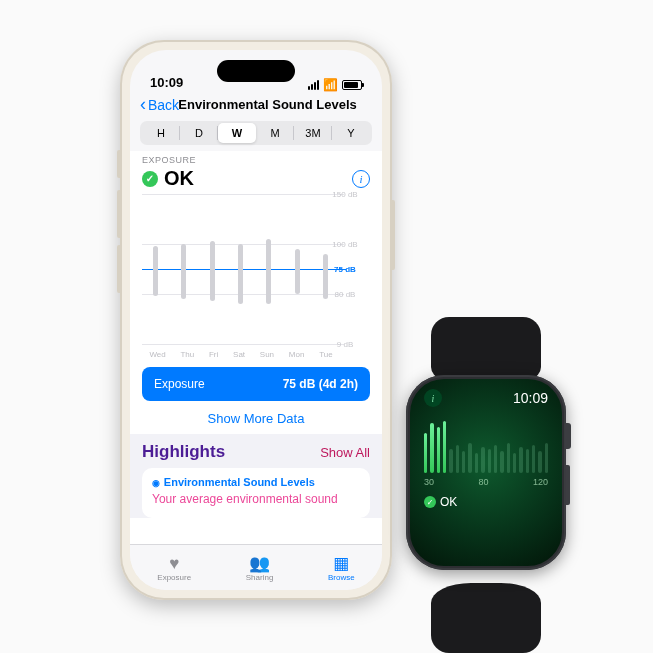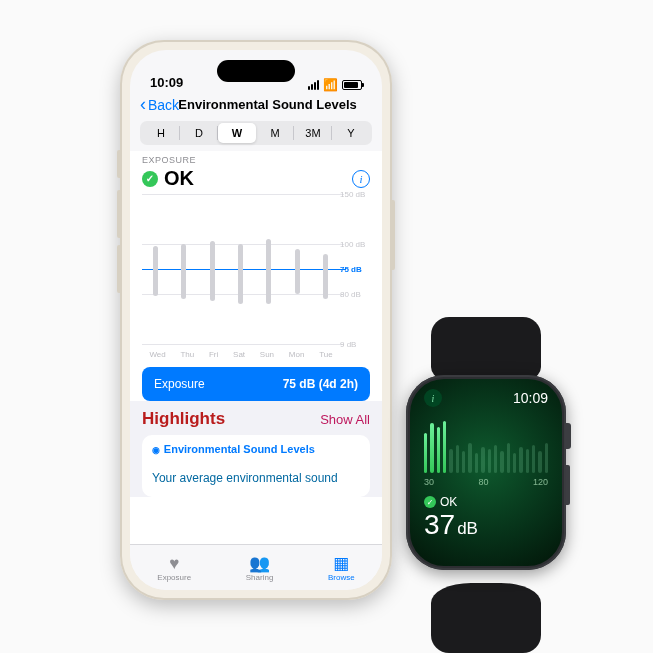--- a/index.html
+++ b/index.html
@@ -71,44 +71,44 @@
   .content{ flex:1; overflow:hidden; background:#fff; margin:0; padding:0 12px;}
   .exp-label{ font-size:9px; letter-spacing:0.5px; color:#8e8e93; margin-top:4px;}
   .ok-row{ display:flex; align-items:center; gap:6px; margin-top:2px;}
   .ok-check{ width:16px; height:16px; border-radius:50%; background:#34c759; display:flex; align-items:center; justify-content:center; color:#fff; font-size:10px; font-weight:700;}
   .ok-text{ font-size:20px; font-weight:700; color:#000;}
   .info-i{ margin-left:auto; width:18px; height:18px; border:1.5px solid #007aff; border-radius:50%; color:#007aff; display:flex; align-items:center; justify-content:center; font-size:11px; font-family:Georgia,serif; font-style:italic;}
   .date-range{ font-size:11px; color:#5a5a5e; margin-top:1px;}
 
   .chart{ position:relative; height:165px; margin-top:4px;}
   .grid-line{ position:absolute; left:0; right:26px; border-top:1px solid #e5e5ea;}
-  .y-lbl{ position:absolute; right:4px; font-size:8px; color:#c7c7cc; transform:translateY(-50%); width:26px; text-align:left;}
+  .y-lbl{ position:absolute; right:12px; font-size:8px; color:#c7c7cc; transform:translateY(-50%); width:26px; text-align:center;}
   .y-lbl.hi{ color:#007aff; font-weight:600;}
   .avg-line{ position:absolute; left:0; right:24px; border-top:1.5px solid #007aff;}
   .bars{ position:absolute; left:0; right:30px; top:0; bottom:14px; display:flex; justify-content:space-around; align-items:flex-end;}
   .bar-wrap{ width:8px; position:relative; height:100%;}
   .bar-range{ position:absolute; width:5px; left:1px; background:#d1d1d6; border-radius:3px;}
   .x-lbls{ position:absolute; bottom:0; left:0; right:30px; display:flex; justify-content:space-around; font-size:8px; color:#bdbdc2;}
 
   .exp-card{
     margin:8px 0 0; background:#007aff; color:#fff; border-radius:8px;
     height:34px; display:flex; align-items:center; padding:0 12px; font-size:12px; font-weight:500;
   }
   .exp-card .val{ margin-left:auto; font-weight:600;}
 
   .show-more{ text-align:center; color:#007aff; font-size:13px; font-weight:500; margin:10px 0 8px;}
 
   .below-white{ background:#f2f2f7; margin:0 -12px; padding:8px 12px 0;}
   .hl-row{ display:flex; align-items:baseline; justify-content:space-between;}
-  .hl-title{ font-size:17px; font-weight:700; color:#b91c1c;}
+  .hl-title{ font-size:17px; font-weight:700; color:#4c1d95;}
   .show-all{ color:#be185d; font-size:13px;}
   .hl-card{ background:#fff; border-radius:10px; margin-top:6px; padding:8px 10px 12px;}
   .hl-card-top{ color:#007aff; font-size:11px; font-weight:600; display:flex; gap:4px; align-items:center;}
   .ear-ic::before{content:"◉"; font-size:9px;}
-  .hl-card-text{ color:#0369a1; font-size:12px; margin-top:16px;}
+  .hl-card-text{ color:#ec4899; font-size:12px; margin-top:4px;}
 
   .tab-bar{
     height:46px; background:rgba(247,247,249,0.95); border-top:1px solid #d8d8dc;
     display:flex; justify-content:space-around; align-items:center; padding-top:2px;
   }
   .tab{ display:flex; flex-direction:column; align-items:center; gap:1px; color:#8e8e93; font-size:8px;}
   .tab.sel{ color:#007aff;}
   .tab .ic{ font-size:17px; line-height:17px;}
 
   
@@ -240,20 +240,21 @@
           <span>Mon</span>
           <span>Tue</span>
         </div>
       </div>
 
       <div class="exp-card">
         <span>Exposure</span>
         <span class="val">75 dB (4d 2h)</span>
       </div>
 
+      <div class="show-more">Show More Data</div>
 
       <div class="below-white">
         <div class="hl-row">
           <span class="hl-title">Highlights</span>
           <span class="show-all">Show All</span>
         </div>
         <div class="hl-card">
           <div class="hl-card-top">
             <span class="ear-ic"></span>
             <span>Environmental Sound Levels</span>
@@ -315,19 +316,15 @@
         </div>
       <div class="w-scale">
         <span>30</span>
         <span>80</span>
         <span>120</span>
       </div>
       <div class="w-ok-row">
         <div class="w-check">✓</div>
         <span>OK</span>
       </div>
-      <div class="w-value">
-        <span>37</span>
-          <span class="unit">dB</span>
-      </div>
     </div>
   </div>
 </div>
 
 </body></html>

